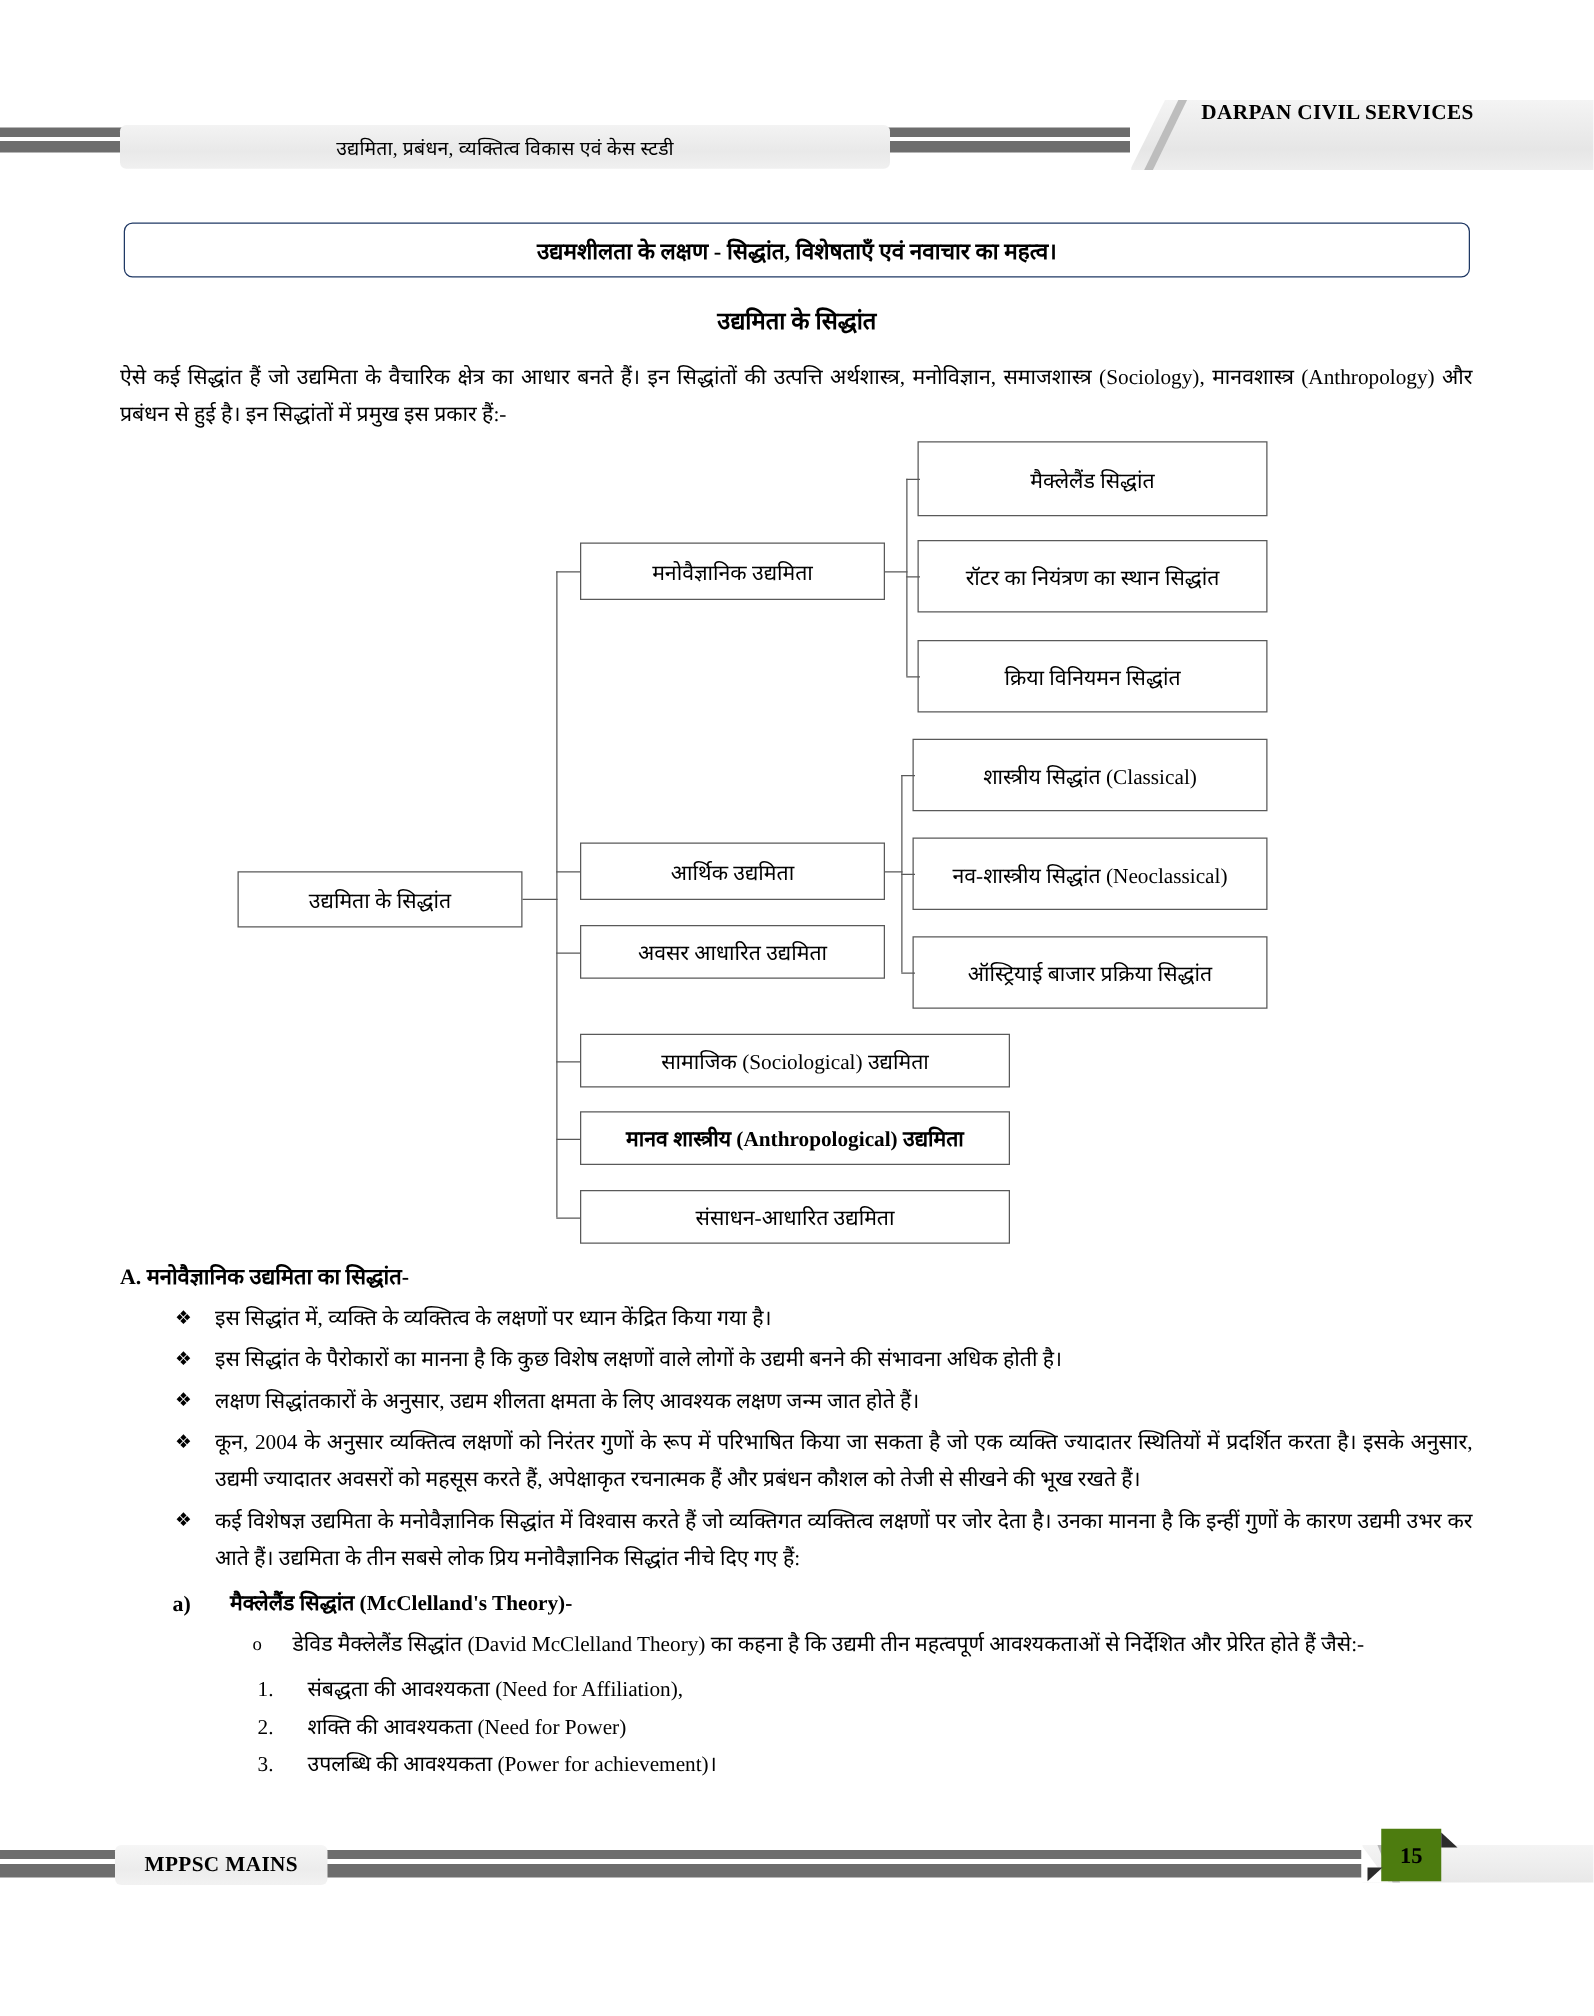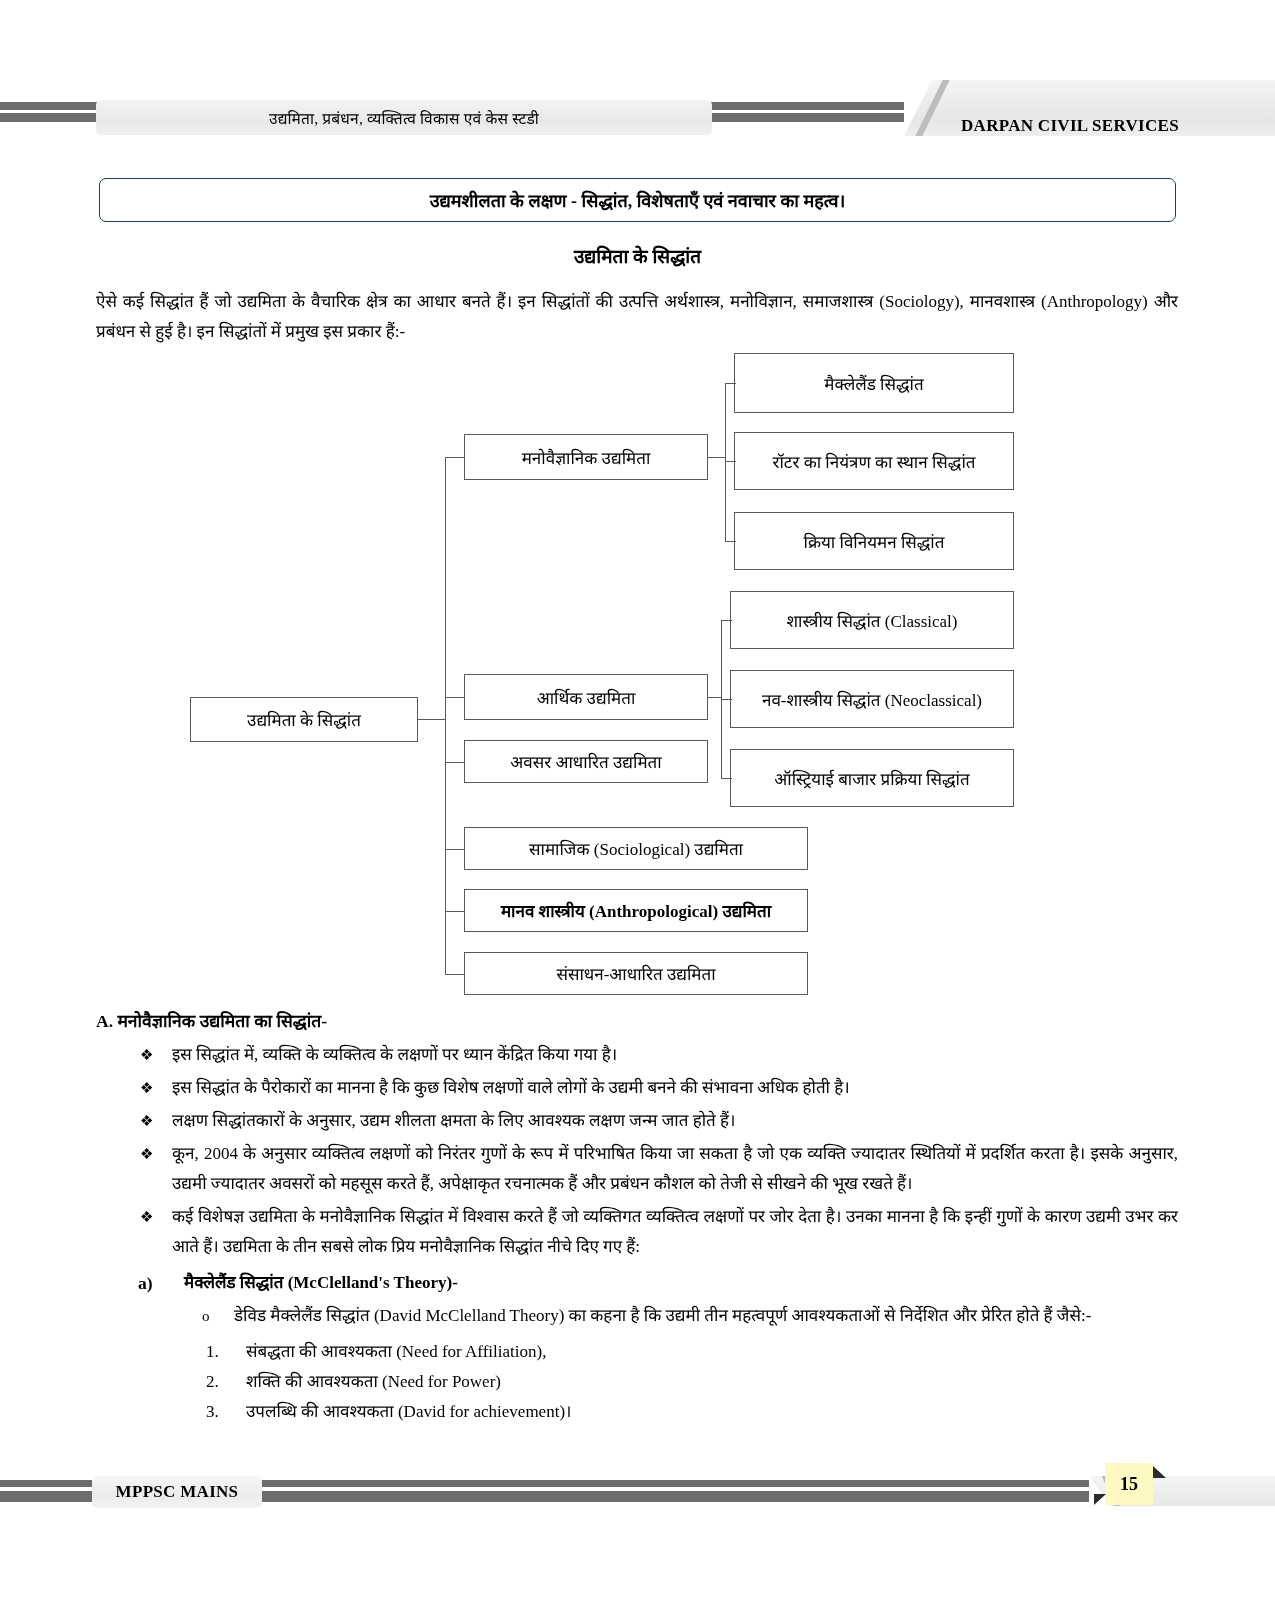--- a/index.html
+++ b/index.html
@@ -57,21 +57,21 @@
     font-size: 15.5px;
     font-weight: normal;
     letter-spacing: 0.2px;
   }
   .hdr-right-plate {
     position: absolute;
     left: 905px; top: 80px;
     width: 370px; height: 56px;
     background: linear-gradient(to bottom, #f4f4f4, #e6e6e6 70%, #eeeeee);
     display: flex;
-    align-items: flex-end;
+    align-items: flex-start;
   }
   .hdr-right-plate::before {
     content: "";
     position: absolute;
     left: -1px; top: 0;
     width: 0; height: 0;
     border-left: 28px solid #fff;
     border-bottom: 56px solid transparent;
   }
   .hdr-right-plate::after {
@@ -297,21 +297,21 @@
     position: absolute;
     left: 18px; bottom: 0;
     width: 6px; height: 30px;
     background: #b8b8b8;
     transform: skewX(22deg);
   }
   .pagenum {
     position: absolute;
     left: 1105px; top: -5px;
     width: 48px; height: 42px;
-    background: #fef9c3;
+    background: #4d7c0f;
     display: flex;
     align-items: center;
     justify-content: center;
     font-size: 18px;
     font-weight: bold;
     z-index: 3;
   }
   .pg-tri-a {
     position: absolute;
     left: 1094px; top: 26px;
@@ -459,21 +459,21 @@
       <div class="numrow">
         <span class="nmark">1.</span>
         <span class="ntxt">संबद्धता की आवश्यकता (Need for Affiliation),</span>
       </div>
       <div class="numrow">
         <span class="nmark">2.</span>
         <span class="ntxt">शक्ति की आवश्यकता (Need for Power)</span>
       </div>
       <div class="numrow">
         <span class="nmark">3.</span>
-        <span class="ntxt">उपलब्धि की आवश्यकता (David for achievement)।</span>
+        <span class="ntxt">उपलब्धि की आवश्यकता (Power for achievement)।</span>
       </div>
     </div>
   </div>
 
   <div class="footer">
     <div class="ftr-bar"></div>
     <div class="ftr-left-plate">
       <span>MPPSC MAINS</span>
     </div>
     <div class="ftr-right-plate"></div>

